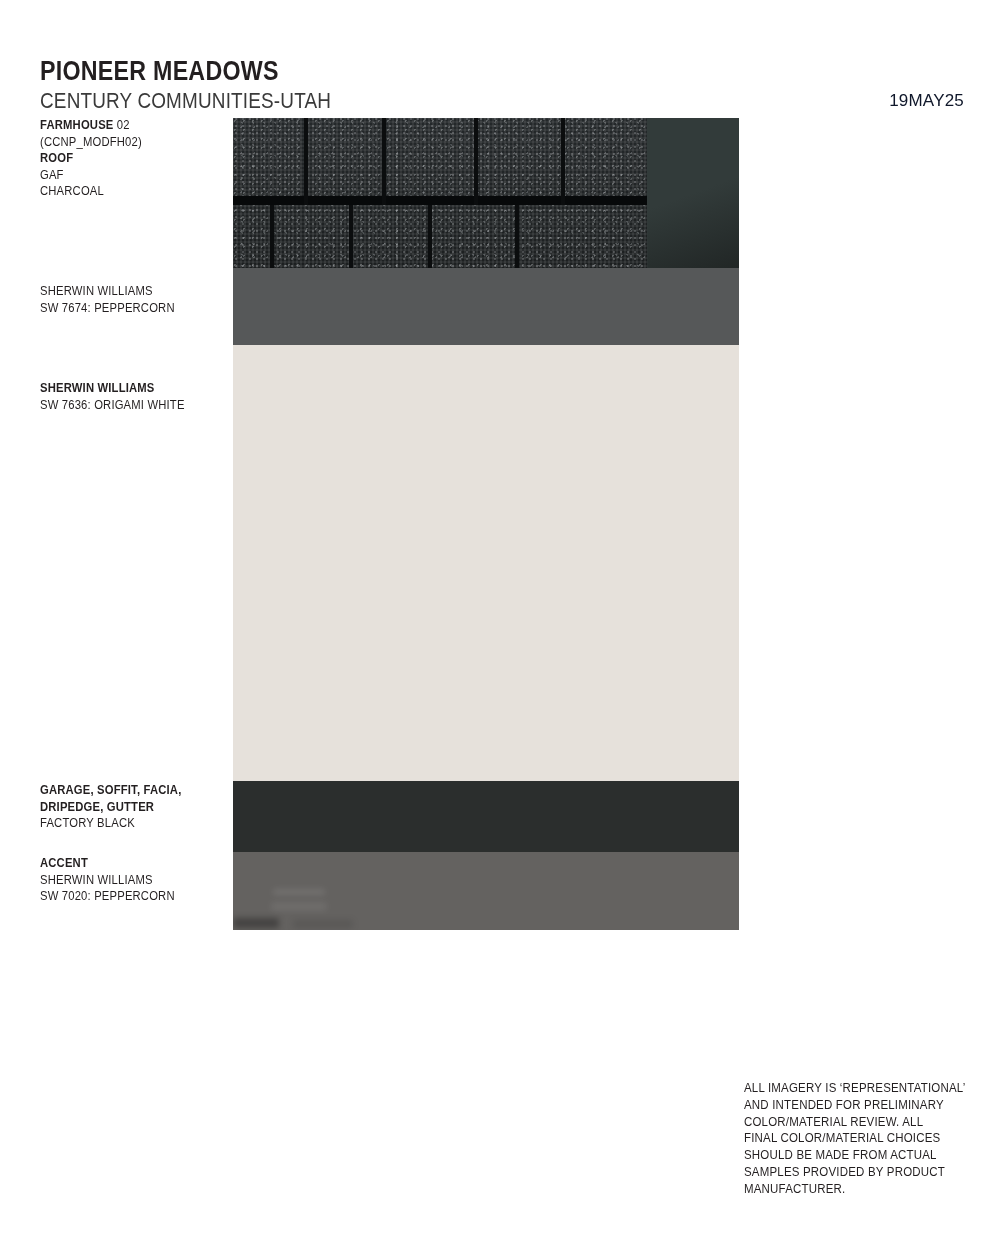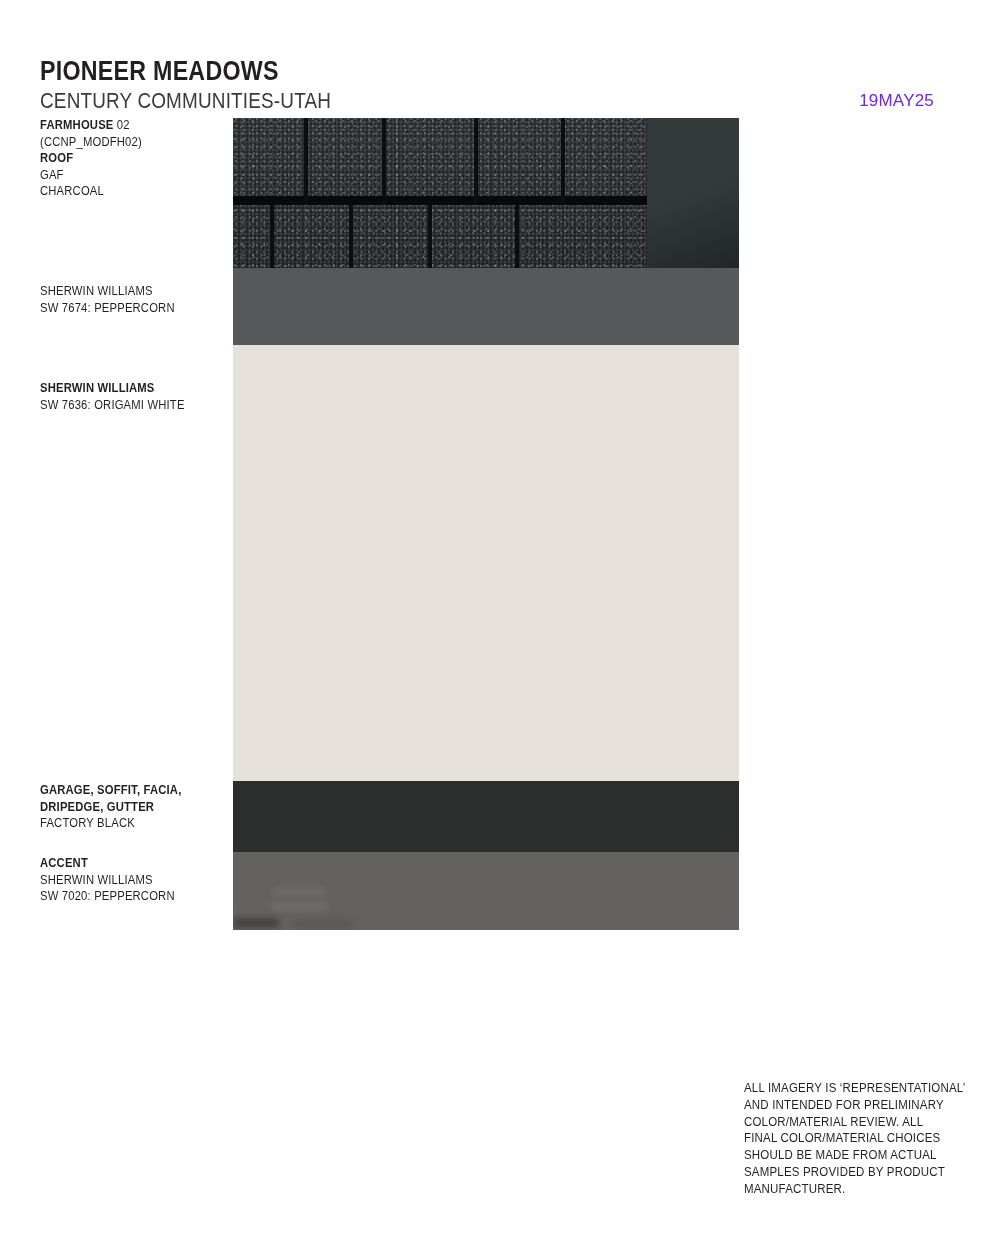--- a/index.html
+++ b/index.html
@@ -39,28 +39,28 @@
     font-size: 22px;
     font-weight: normal;
     letter-spacing: 0.2px;
     transform: scaleX(0.86);
     transform-origin: left top;
     white-space: nowrap;
     color: #3a3a3a;
   }
   #board-date {
     position: absolute;
-    right: 51px;
+    right: 21px;
     top: 91px;
     font-family: "Liberation Sans", sans-serif;
     font-size: 17px;
     font-weight: normal;
     letter-spacing: 0.2px;
     white-space: nowrap;
-    color: #6d28d9;
+    color: #0f172a;
   }
 
   
   .label-group {
     position: absolute;
     left: 40px;
     width: 190px;
     font-family: "Liberation Sans Narrow", "Liberation Sans", sans-serif;
     font-size: 12.5px;
     line-height: 16.5px;

